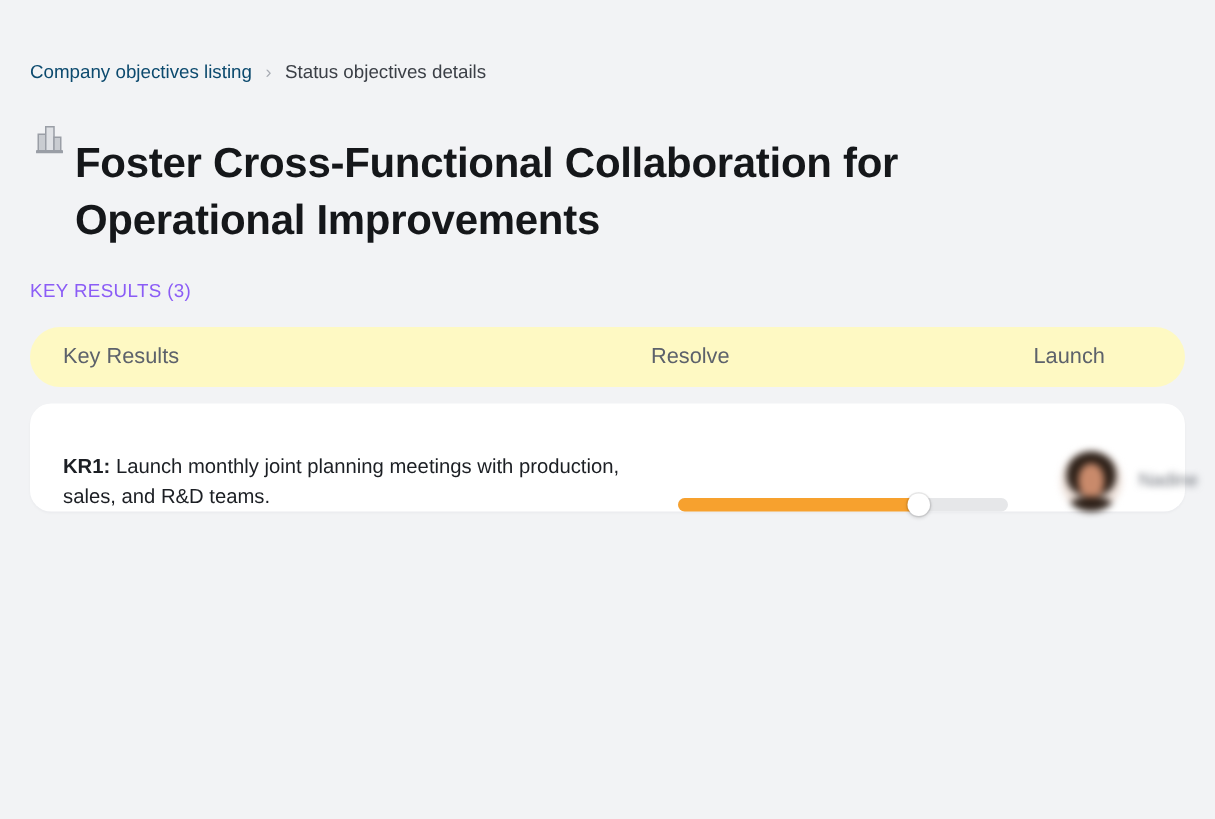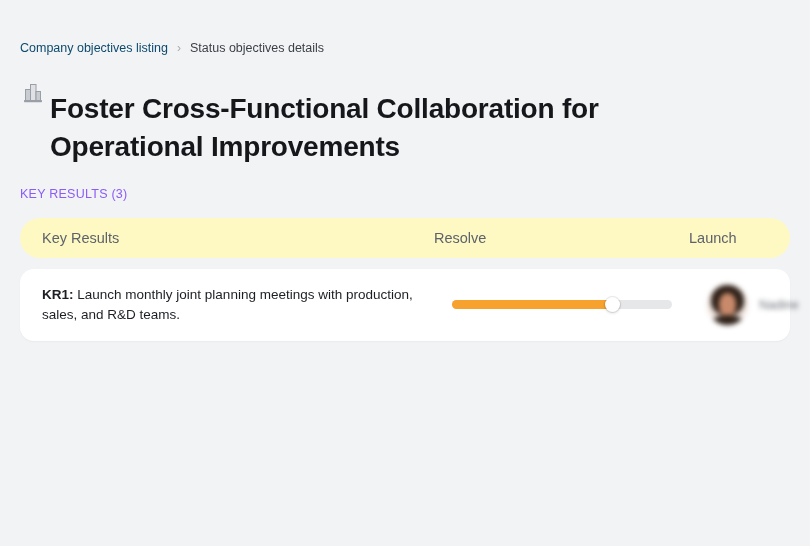--- a/index.html
+++ b/index.html
@@ -100,21 +100,21 @@
   .col-status{ width: 255px; min-width:255px; }
   .col-owner { flex: 1; }
   .th {
     font-size: 14.5px;
     color: #5d626b;
     font-weight: 400;
   }
 
   .row {
     display: flex;
-    align-items: center;
+    align-items: flex-end;
     background: #ffffff;
     border-radius: 14px;
     padding: 0 22px;
     box-sizing: border-box;
     min-height: 72px;
     margin-top: 11px;
     box-shadow: 0 1px 2px rgba(16,24,40,0.04);
   }
   .kr-text {
     font-size: 13.5px;

